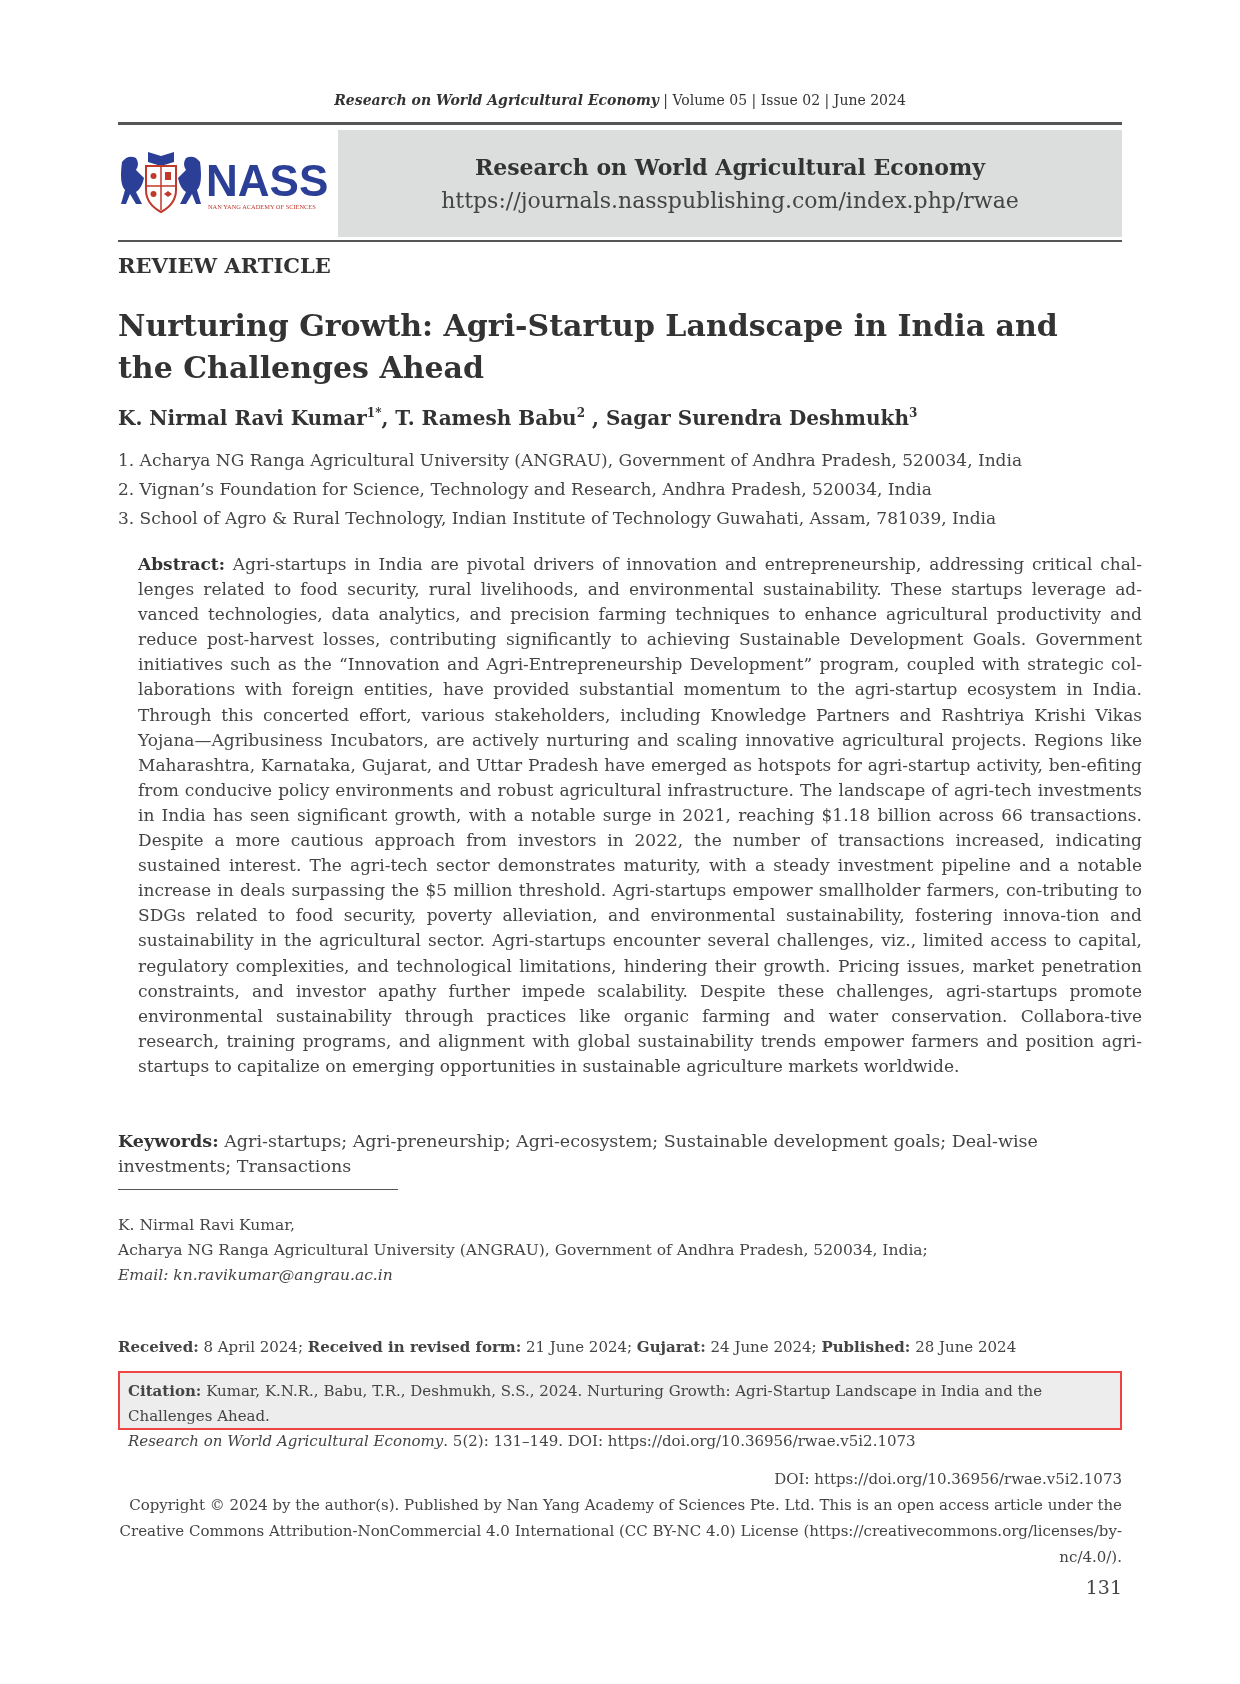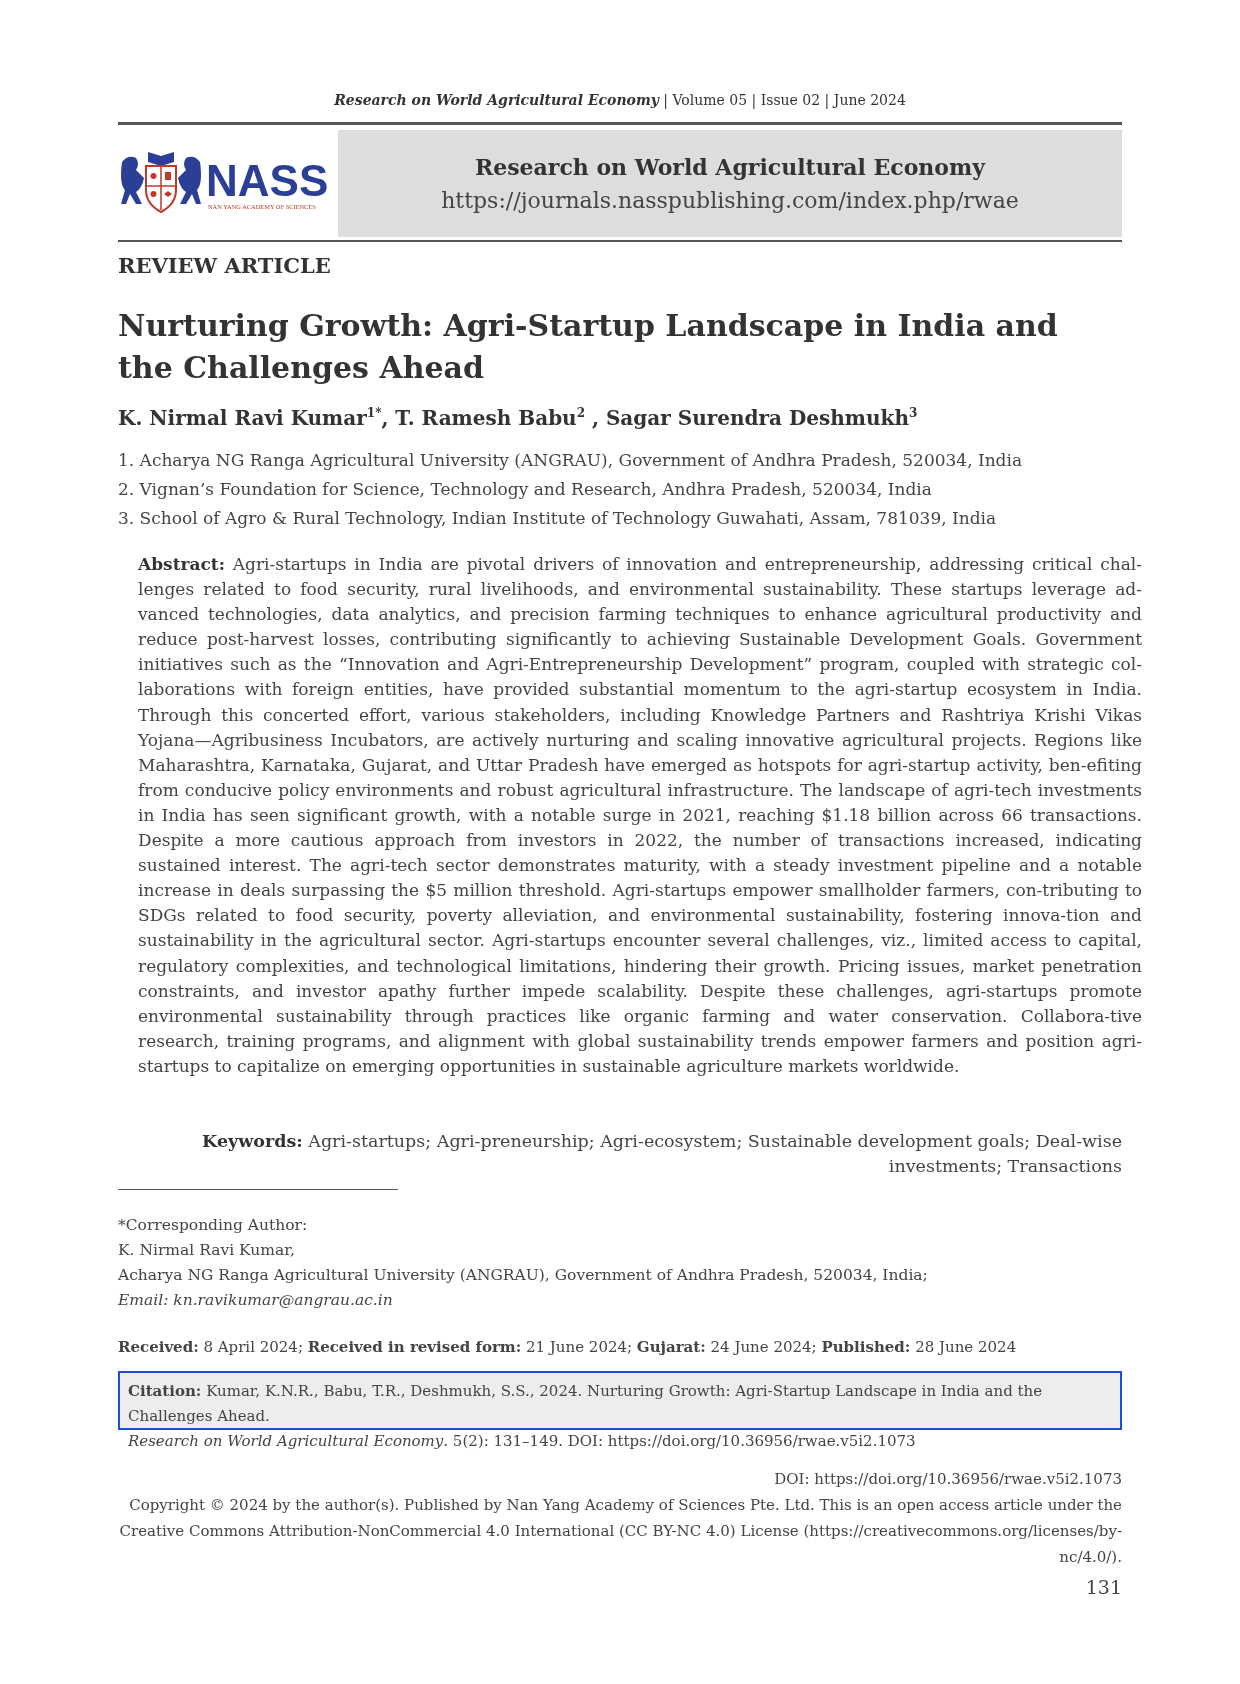--- a/index.html
+++ b/index.html
@@ -14,25 +14,25 @@
   .banner-box { flex: 1; background: #dcdedd; display: flex; flex-direction: column; justify-content: center; align-items: center; }
   .banner-title { font-size: 22px; font-weight: bold; color: #333; margin-bottom: 8px; }
   .banner-url { font-size: 22px; color: #444; }
   .article-type { position: absolute; top: 253px; left: 0; font-size: 21px; font-weight: bold; color: #333; }
   .title { position: absolute; top: 305px; left: 0; width: 1004px; font-size: 30px; font-weight: bold; color: #333; line-height: 42px; }
   .authors { position: absolute; top: 406px; left: 0; font-size: 20px; font-weight: bold; color: #333; text-align: right; }
   .authors sup { font-size: 12px; }
   .affils { position: absolute; top: 446px; left: 0; font-size: 17px; line-height: 29px; color: #444; }
   .abstract { position: absolute; top: 552px; left: 0; width: 1004px; font-size: 17px; line-height: 25.1px; text-align: justify; color: #444; margin-left: 20px; }
   .abstract b, .keywords b { color: #333; }
-  .keywords { position: absolute; top: 1129px; left: 0; width: 1004px; font-size: 17.5px; line-height: 25px; color: #444; text-align: right; }
+  .keywords { position: absolute; top: 1129px; left: 0; width: 1004px; font-size: 17.5px; line-height: 25px; color: #444; }
   .short-rule { position: absolute; top: 1189px; left: 0; width: 280px; height: 1px; background: #555; }
   .corr { position: absolute; top: 1213px; left: 0; font-size: 15.5px; line-height: 25px; color: #444; }
   .dates { position: absolute; top: 1338px; left: 0; font-size: 15px; color: #444; }
-  .citation-box { position: absolute; top: 1371px; left: 0; width: 1004px; height: 59px; background: #ededed; border: 2px solid #1d4ed8; padding: 6px 8px; font-size: 15px; line-height: 25px; color: #444; }
+  .citation-box { position: absolute; top: 1371px; left: 0; width: 1004px; height: 59px; background: #ededed; border: 2px solid #ef4444; padding: 6px 8px; font-size: 15px; line-height: 25px; color: #444; }
   .footer { position: absolute; top: 1466px; left: 0; width: 1004px; font-size: 15px; line-height: 26px; color: #444; text-align: right; }
   .page-num { position: absolute; top: 1576px; right: 0; font-size: 19px; color: #444; }
 </style>
 </head>
 <body>
 
 <div class="page">
 
   <div class="running-head">
     <i>Research on World Agricultural Economy</i><span> | Volume 05 | Issue 02 | June 2024</span>
@@ -84,21 +84,20 @@
     <div>3. School of Agro &amp; Rural Technology, Indian Institute of Technology Guwahati, Assam, 781039, India</div>
   </div>
 
   <p class="abstract"><b>Abstract:</b><span> Agri-startups in India are pivotal drivers of innovation and entrepreneurship, addressing critical chal-lenges related to food security, rural livelihoods, and environmental sustainability. These startups leverage ad-vanced technologies, data analytics, and precision farming techniques to enhance agricultural productivity and reduce post-harvest losses, contributing significantly to achieving Sustainable Development Goals. Government initiatives such as the “Innovation and Agri-Entrepreneurship Development” program, coupled with strategic col-laborations with foreign entities, have provided substantial momentum to the agri-startup ecosystem in India. Through this concerted effort, various stakeholders, including Knowledge Partners and Rashtriya Krishi Vikas Yojana—Agribusiness Incubators, are actively nurturing and scaling innovative agricultural projects. Regions like Maharashtra, Karnataka, Gujarat, and Uttar Pradesh have emerged as hotspots for agri-startup activity, ben-efiting from conducive policy environments and robust agricultural infrastructure. The landscape of agri-tech investments in India has seen significant growth, with a notable surge in 2021, reaching $1.18 billion across 66 transactions. Despite a more cautious approach from investors in 2022, the number of transactions increased, indicating sustained interest. The agri-tech sector demonstrates maturity, with a steady investment pipeline and a notable increase in deals surpassing the $5 million threshold. Agri-startups empower smallholder farmers, con-tributing to SDGs related to food security, poverty alleviation, and environmental sustainability, fostering innova-tion and sustainability in the agricultural sector. Agri-startups encounter several challenges, viz., limited access to capital, regulatory complexities, and technological limitations, hindering their growth. Pricing issues, market penetration constraints, and investor apathy further impede scalability. Despite these challenges, agri-startups promote environmental sustainability through practices like organic farming and water conservation. Collabora-tive research, training programs, and alignment with global sustainability trends empower farmers and position agri-startups to capitalize on emerging opportunities in sustainable agriculture markets worldwide.</span></p>
 
   <p class="keywords"><b>Keywords:</b><span> Agri-startups; Agri-preneurship; Agri-ecosystem; Sustainable development goals; Deal-wise investments; Transactions</span></p>
 
   <div class="short-rule"></div>
 
   <div class="corr">
-    <div>*Corresponding Author:</div>
     <div>K. Nirmal Ravi Kumar,</div>
     <div>Acharya NG Ranga Agricultural University (ANGRAU), Government of Andhra Pradesh, 520034, India;</div>
     <div style="font-style:italic">Email: kn.ravikumar@angrau.ac.in</div>
   </div>
 
   <div class="dates">
     <b>Received:</b><span> 8 April 2024; </span><b>Received in revised form:</b><span> 21 June 2024; </span><b>Gujarat:</b><span> 24 June 2024; </span><b>Published:</b><span> 28 June 2024</span>
   </div>
 
   <div class="citation-box">

